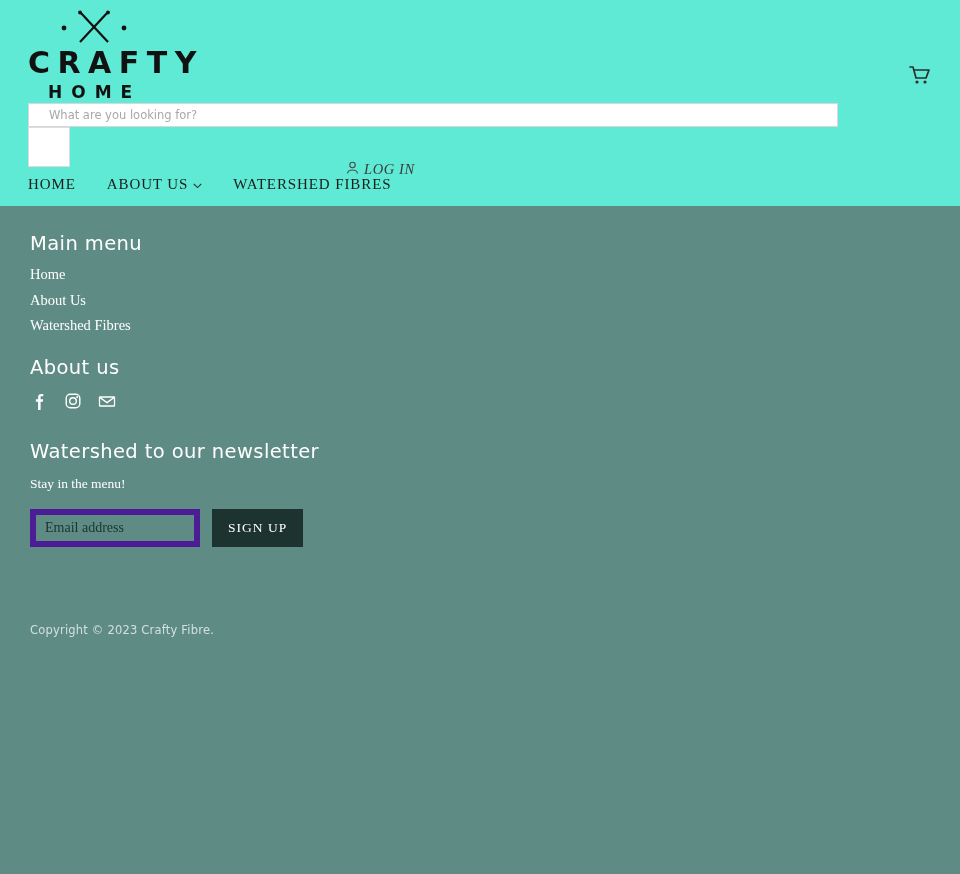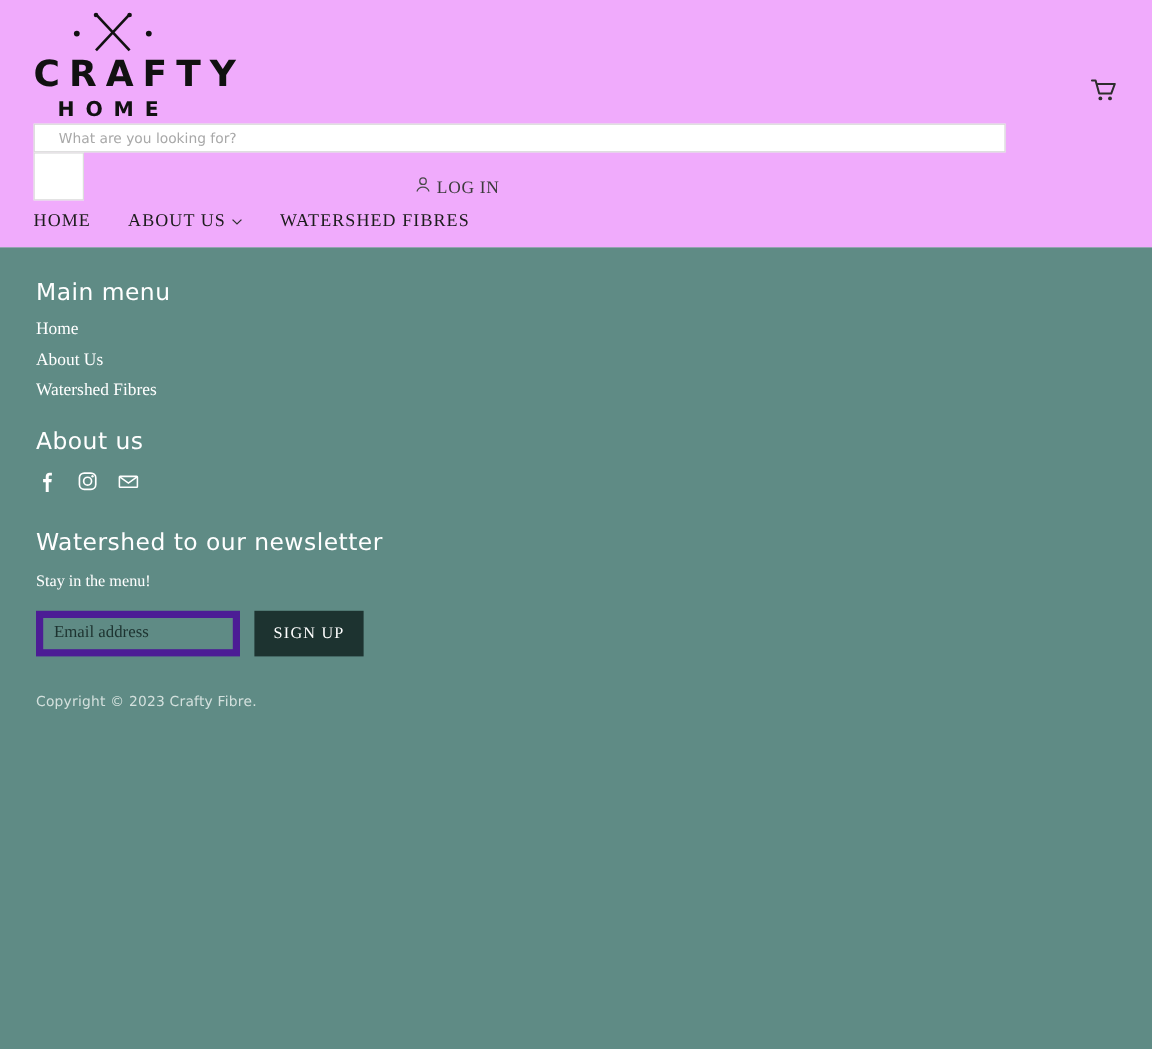--- a/index.html
+++ b/index.html
@@ -9,21 +9,21 @@
     background: #ffffff;
     font-family: "Liberation Serif", serif;
     overflow: hidden;
   }
 
   
   .header {
     position: relative;
     width: 960px;
     height: 206px;
-    background: #f0abfc;
+    background: #5eead4;
   }
 
   .logo-wrap {
     position: absolute;
     left: 28px;
     top: 8px;
     width: 132px;
     height: 96px;
   }
   .logo-needles {
@@ -89,26 +89,27 @@
     height: 40px;
     border: 1px solid #dcdcdc;
     background: #ffffff;
     cursor: pointer;
     font-size: 0;
   }
 
   .login-link {
     position: absolute;
     left: 346px;
-    top: 147px;
-    display: flex;
-    align-items: flex-end;
+    top: 161px;
+    display: flex;
+    align-items: flex-start;
     gap: 5px;
     text-decoration: none;
     cursor: pointer;
+    font-style: italic;
   }
   .login-label {
     font-family: "Liberation Serif", serif;
     font-size: 14.5px;
     letter-spacing: 0.6px;
     color: #3b3b3b;
   }
 
   .mainnav {
     position: absolute;
@@ -204,21 +205,21 @@
     background: #1d3330;
     border: none;
     color: #ffffff;
     font-family: "Liberation Serif", serif;
     font-size: 13.5px;
     letter-spacing: 1px;
     cursor: pointer;
   }
 
   .copyright {
-    margin-top: 30px;
+    margin-top: 76px;
     font-family: "DejaVu Sans", sans-serif;
     font-size: 11.5px;
     color: #d3e0dd;
     letter-spacing: 0.2px;
   }
 </style>
 </head>
 <body>
 
 <div class="header">

